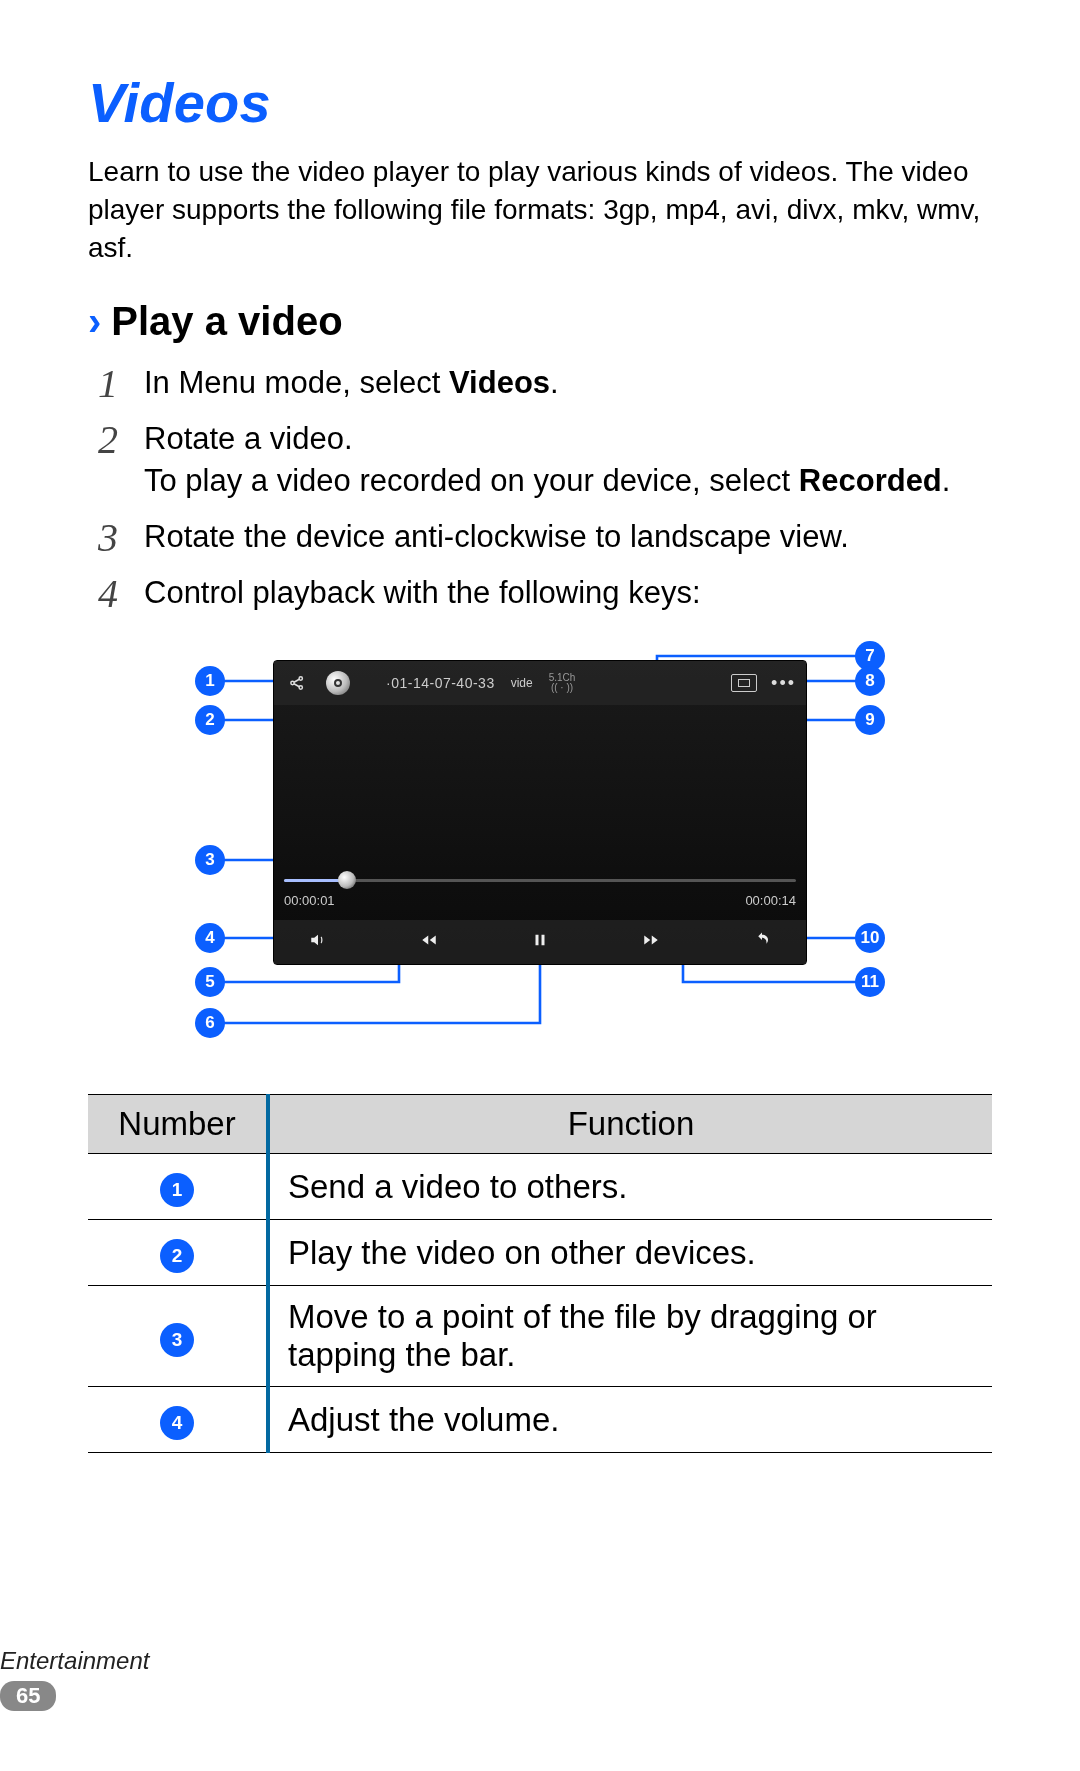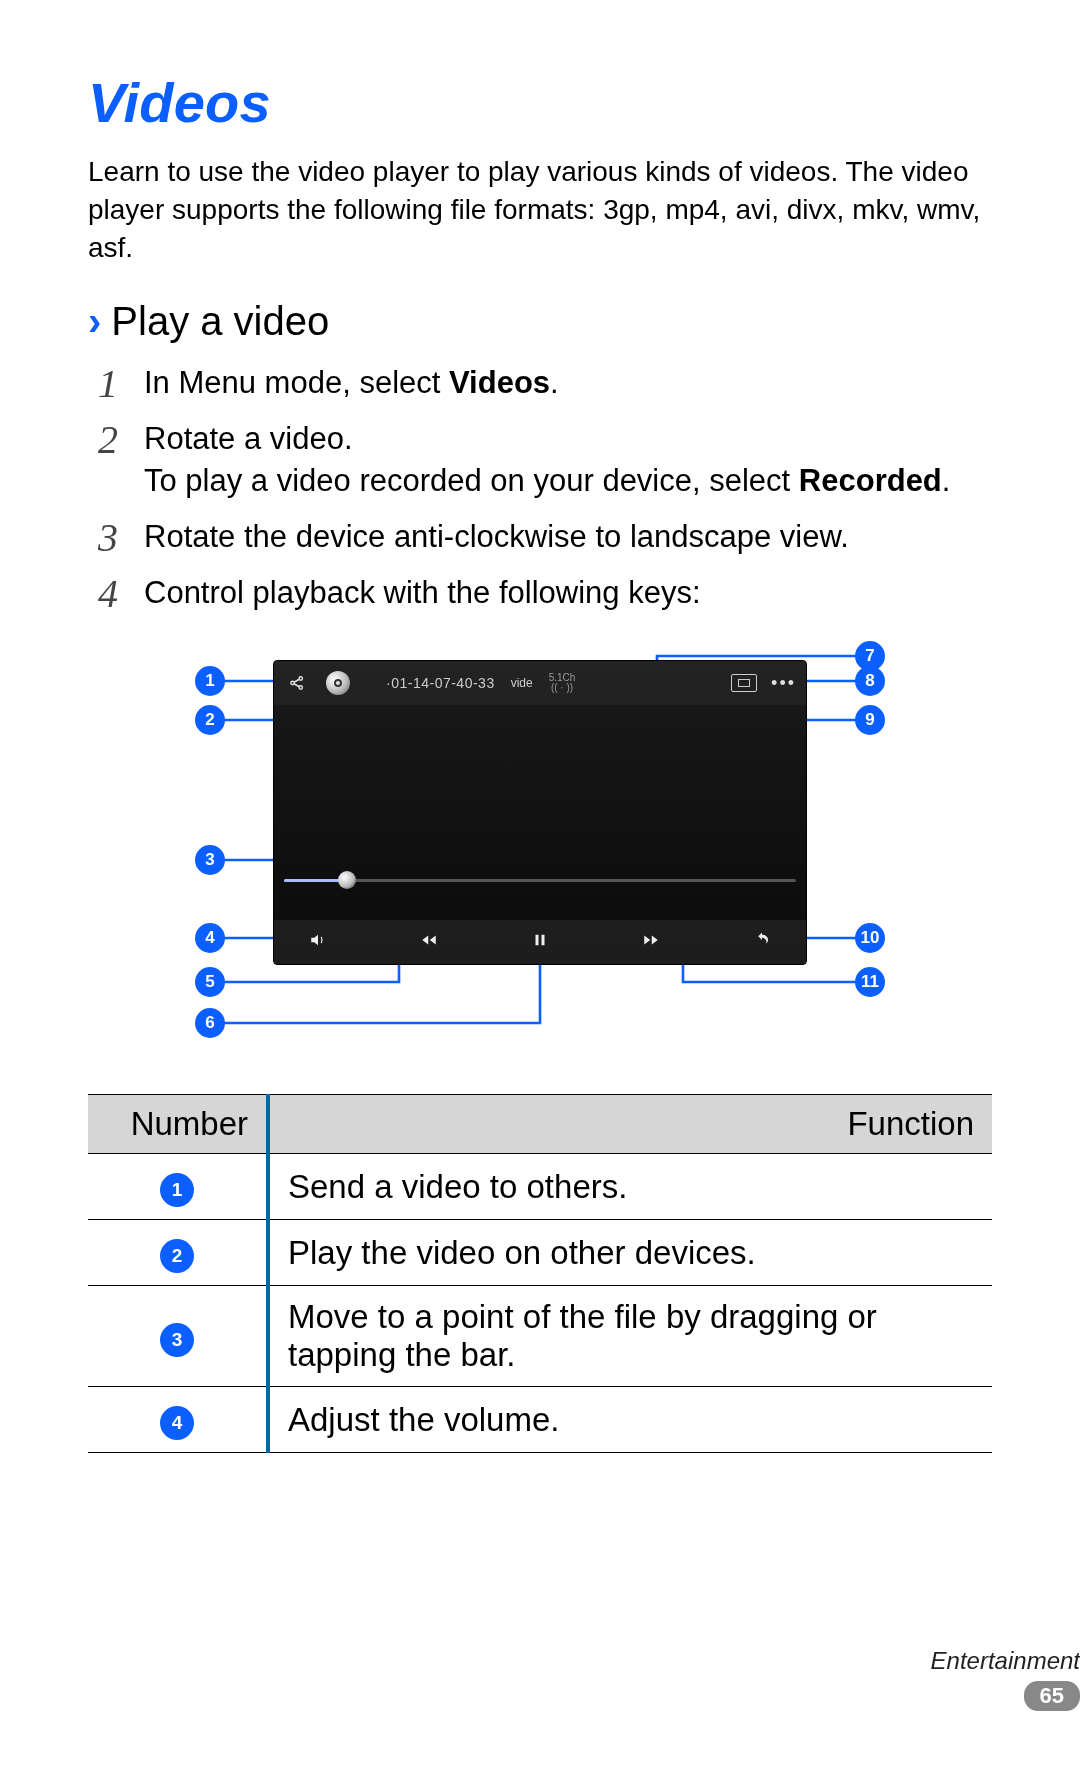--- a/index.html
+++ b/index.html
@@ -2,21 +2,21 @@
 <html><head>
 <meta charset="utf-8">
 <style>
   * { box-sizing: border-box; margin: 0; padding: 0; }
   html, body { width: 1080px; height: 1771px; background: #fff; font-family: "Segoe UI", Arial, sans-serif; color: #000; }
   .page { position: relative; width: 1080px; height: 1771px; padding: 70px 88px 0 88px; }
   .h1 { color: #0b5fff; font-weight: 700; font-size: 56px; font-style: italic; letter-spacing: 0.2px; margin-bottom: 18px; }
   .intro { font-size: 28px; line-height: 1.35; margin-bottom: 33px; }
   .sub { display: flex; align-items: center; gap: 10px; margin-bottom: 18px; }
   .chev { color: #0b5fff; font-weight: 900; font-size: 40px; }
-  .sub-title { font-weight: 400; font-size: 40px; }
+  .sub-title { font-weight: 700; font-size: 40px; }
   .steps { margin-left: 6px; }
   .step { display: flex; gap: 22px; margin-bottom: 14px; }
   .step-num { font-style: italic; font-family: Georgia, "Times New Roman", serif; font-size: 40px; color: #444; width: 28px; text-align: center; line-height: 1; padding-top: 2px; }
   .step-body { font-size: 31px; line-height: 1.35; flex: 1; }
   .step-body .b { font-weight: 800; }
 
   .diagram-wrap { display: flex; justify-content: center; margin: 24px 0 36px 0; }
   .diagram { position: relative; width: 770px; height: 420px; }
   .player { position: absolute; left: 118px; top: 22px; width: 534px; height: 305px; background: linear-gradient(#1a1a1a,#0a0a0a); border: 1px solid #000; border-radius: 4px; color: #ddd; }
   .topbar { position: absolute; top: 0; left: 0; right: 0; height: 44px; background: rgba(40,40,40,.65); display: flex; align-items: center; padding: 0 10px; gap: 16px; font-size: 15px; }
@@ -39,27 +39,27 @@
   .times { display:flex; justify-content:space-between; font-size:13px; color:#ccc; margin-top: 4px; }
   .controls { position:absolute; left:0; right:0; bottom:0; height:44px; background: rgba(40,40,40,.65); display:flex; align-items:center; justify-content:space-between; padding:0 24px; }
   .controls .btn { color:#eee; width:40px; text-align:center; }
   .controls .btn svg { fill:#eee; width:18px; height:18px; }
 
   .badge { position:absolute; width:30px; height:30px; border-radius:50%; background:#0b5fff; color:#fff; display:flex; align-items:center; justify-content:center; font-weight:800; font-size:17px; z-index:5; }
   svg.lines { position:absolute; left:0; top:0; width:770px; height:420px; pointer-events:none; }
   svg.lines path, svg.lines line { stroke:#0b5fff; stroke-width:2.6; fill:none; }
 
   .tbl { width: 100%; border-collapse: collapse; font-size: 33px; }
-  .tbl th { text-align: right; font-weight: 400; background: #d6d6d6; border: 1px solid #000; border-left: none; border-right: none; padding: 10px 18px; }
+  .tbl th { text-align: center; font-weight: 400; background: #d6d6d6; border: 1px solid #000; border-left: none; border-right: none; padding: 10px 18px; }
   .tbl th.sep, .tbl td.sep { border-left: 4px solid #0369a1; }
   .tbl td { border-bottom: 1px solid #000; padding: 12px 18px; vertical-align: middle; }
   .tbl td.nc { text-align: center; width: 180px; }
   .nb { display:inline-flex; align-items:center; justify-content:center; width:34px; height:34px; border-radius:50%; background:#0b5fff; color:#fff; font-weight:800; font-size:19px; }
 
-  .footer { position:absolute; bottom: 60px; left:0; right:0; text-align:right; }
+  .footer { position:absolute; bottom: 60px; left:0; right:0; text-align:left; }
   .footer .cat { font-style: italic; font-size: 24px; color:#222; margin-bottom: 6px; }
   .footer .pg { display:inline-block; background:#888; color:#fff; border-radius: 14px; padding: 2px 16px; font-size: 22px; font-weight:600; }
 </style>
 </head>
 <body>
 
 <div class="page">
 
   <h1 class="h1">Videos</h1>
 
@@ -133,20 +133,24 @@
               </span>
             <span class="dots">•••</span>
           </span>
         </div>
         <div class="seek-area">
           <div class="seek">
             <div class="track"></div>
               <div class="fill"></div>
               <div class="knob"></div>
           </div>
+          <div class="times">
+            <span>00:00:01</span>
+            <span>00:00:14</span>
+          </div>
         </div>
         <div class="controls">
           <span class="btn"><svg viewBox="0 0 24 24">
                 <path d="M3 9v6h4l5 4V5L7 9H3z"></path>
                 <path d="M16 8c1.5 1 1.5 7 0 8" fill="none" stroke="#eee" stroke-width="1.6"></path>
               </svg></span>
           <span class="btn"><svg viewBox="0 0 24 24">
                 <path d="M11 6L3 12l8 6V6zM21 6l-8 6 8 6V6z"></path>
               </svg></span>
           <span class="btn"><svg viewBox="0 0 24 24">

